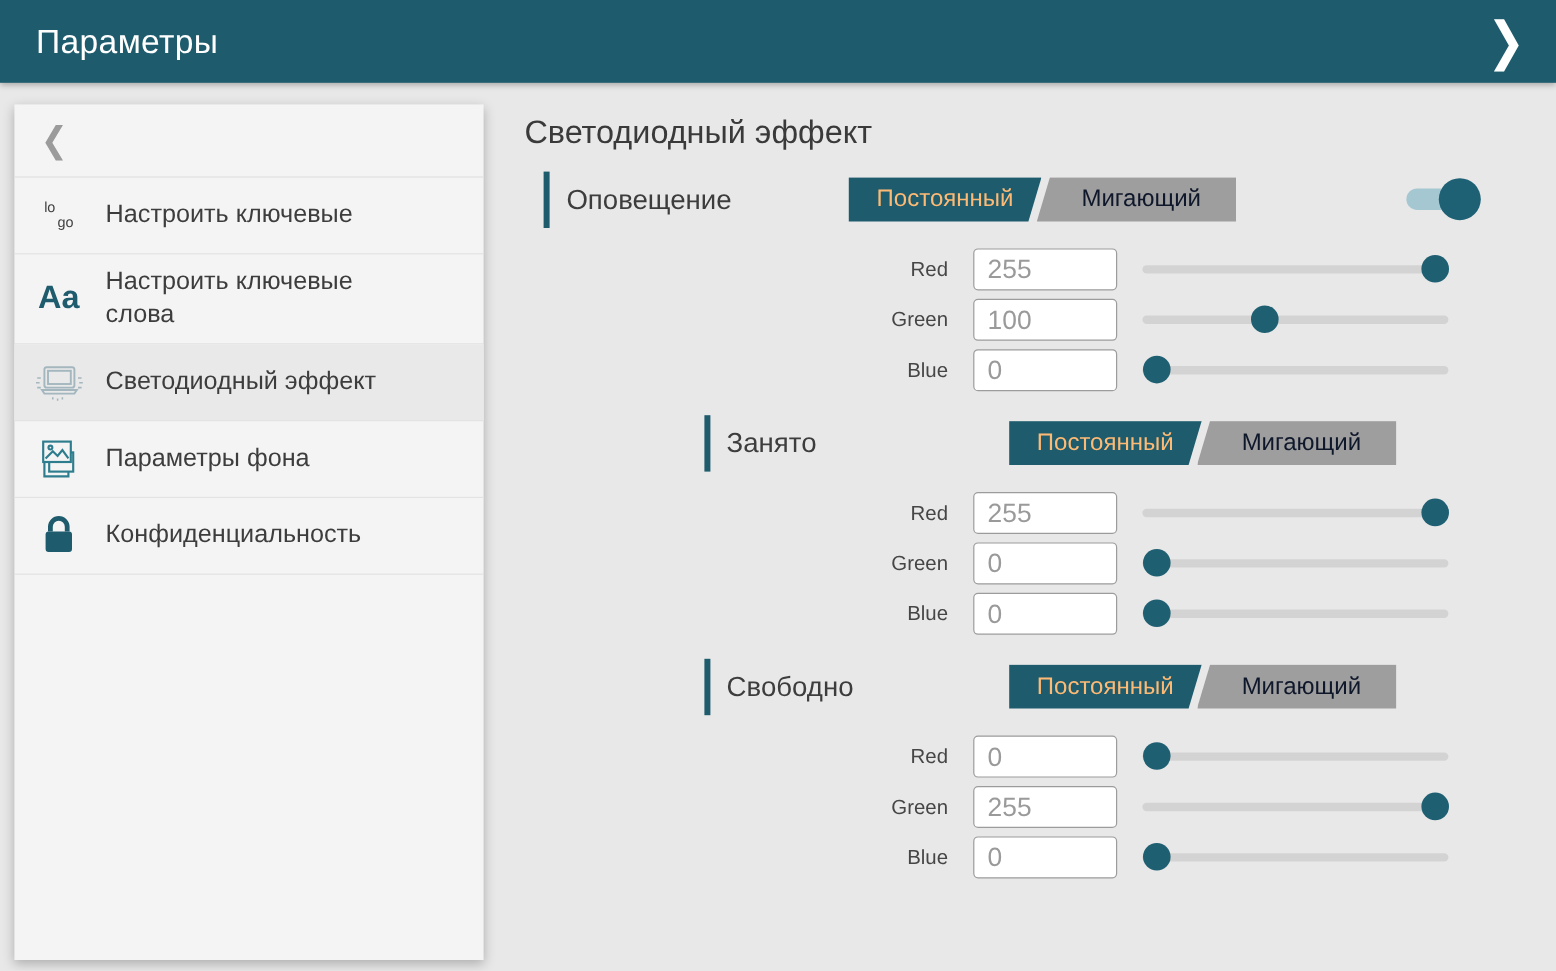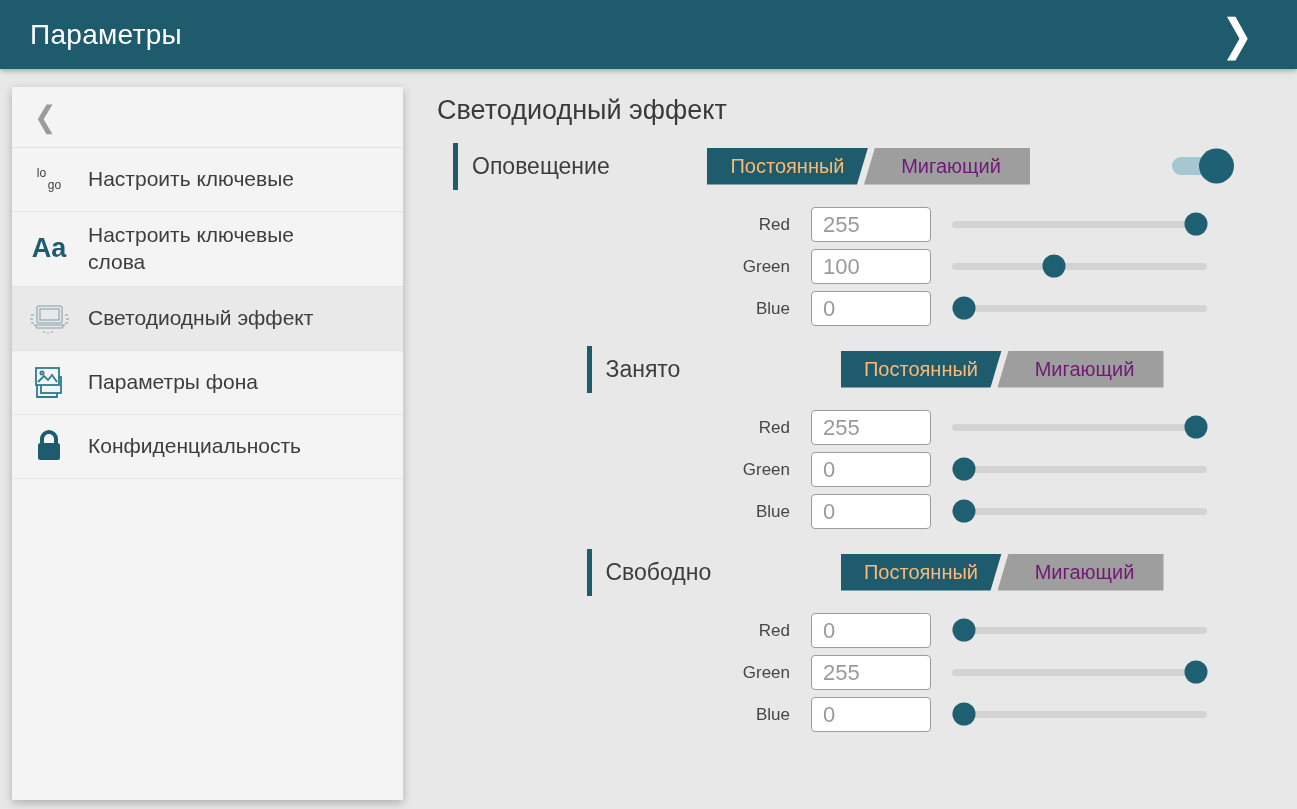--- a/index.html
+++ b/index.html
@@ -9,21 +9,21 @@
     background:#e8e8e8;
     position:relative;
     color:#3d3d3d;
   }
 
   
   .app-header {
     position:absolute; left:0; top:0; width:1297px; height:69px;
     background:#1d5b6d;
     display:flex; align-items:center;
-    padding:0 44px 0 30px;
+    padding:0 26px 0 30px;
     box-shadow:0 2px 5px rgba(0,0,0,0.28);
     z-index:5;
   }
   .app-title { color:#ffffff; font-size:28px; font-weight:400; letter-spacing:0.3px; }
   .header-chevron {
     margin-left:auto; color:#ffffff; font-size:38px; line-height:1;
     transform:scaleY(1.15); cursor:pointer; user-select:none;
   }
 
   
@@ -65,21 +65,21 @@
   .mode-control { display:flex; height:37px; }
   .mode-seg {
     display:flex; align-items:center; justify-content:center;
     font-size:20px; cursor:pointer;
   }
   .mode-active {
     width:161px; background:#1d5b6d; color:#fdba74;
     clip-path:polygon(0 0, 100% 0, calc(100% - 11px) 100%, 0 100%);
   }
   .mode-inactive {
-    width:166px; margin-left:-4px; background:#9e9e9e; color:#701a75;
+    width:166px; margin-left:-4px; background:#9e9e9e; color:#0f172a;
     clip-path:polygon(11px 0, 100% 0, 100% 100%, 0 100%);
     padding-left:8px;
   }
 
   .toggle { position:relative; width:54px; height:36px; margin-left:auto; margin-right:71px; cursor:pointer; }
   .toggle-track {
     position:absolute; left:0; top:50%; transform:translateY(-50%);
     width:46px; height:18px; border-radius:9px; background:#a5c7d1;
   }
   .toggle-knob {

